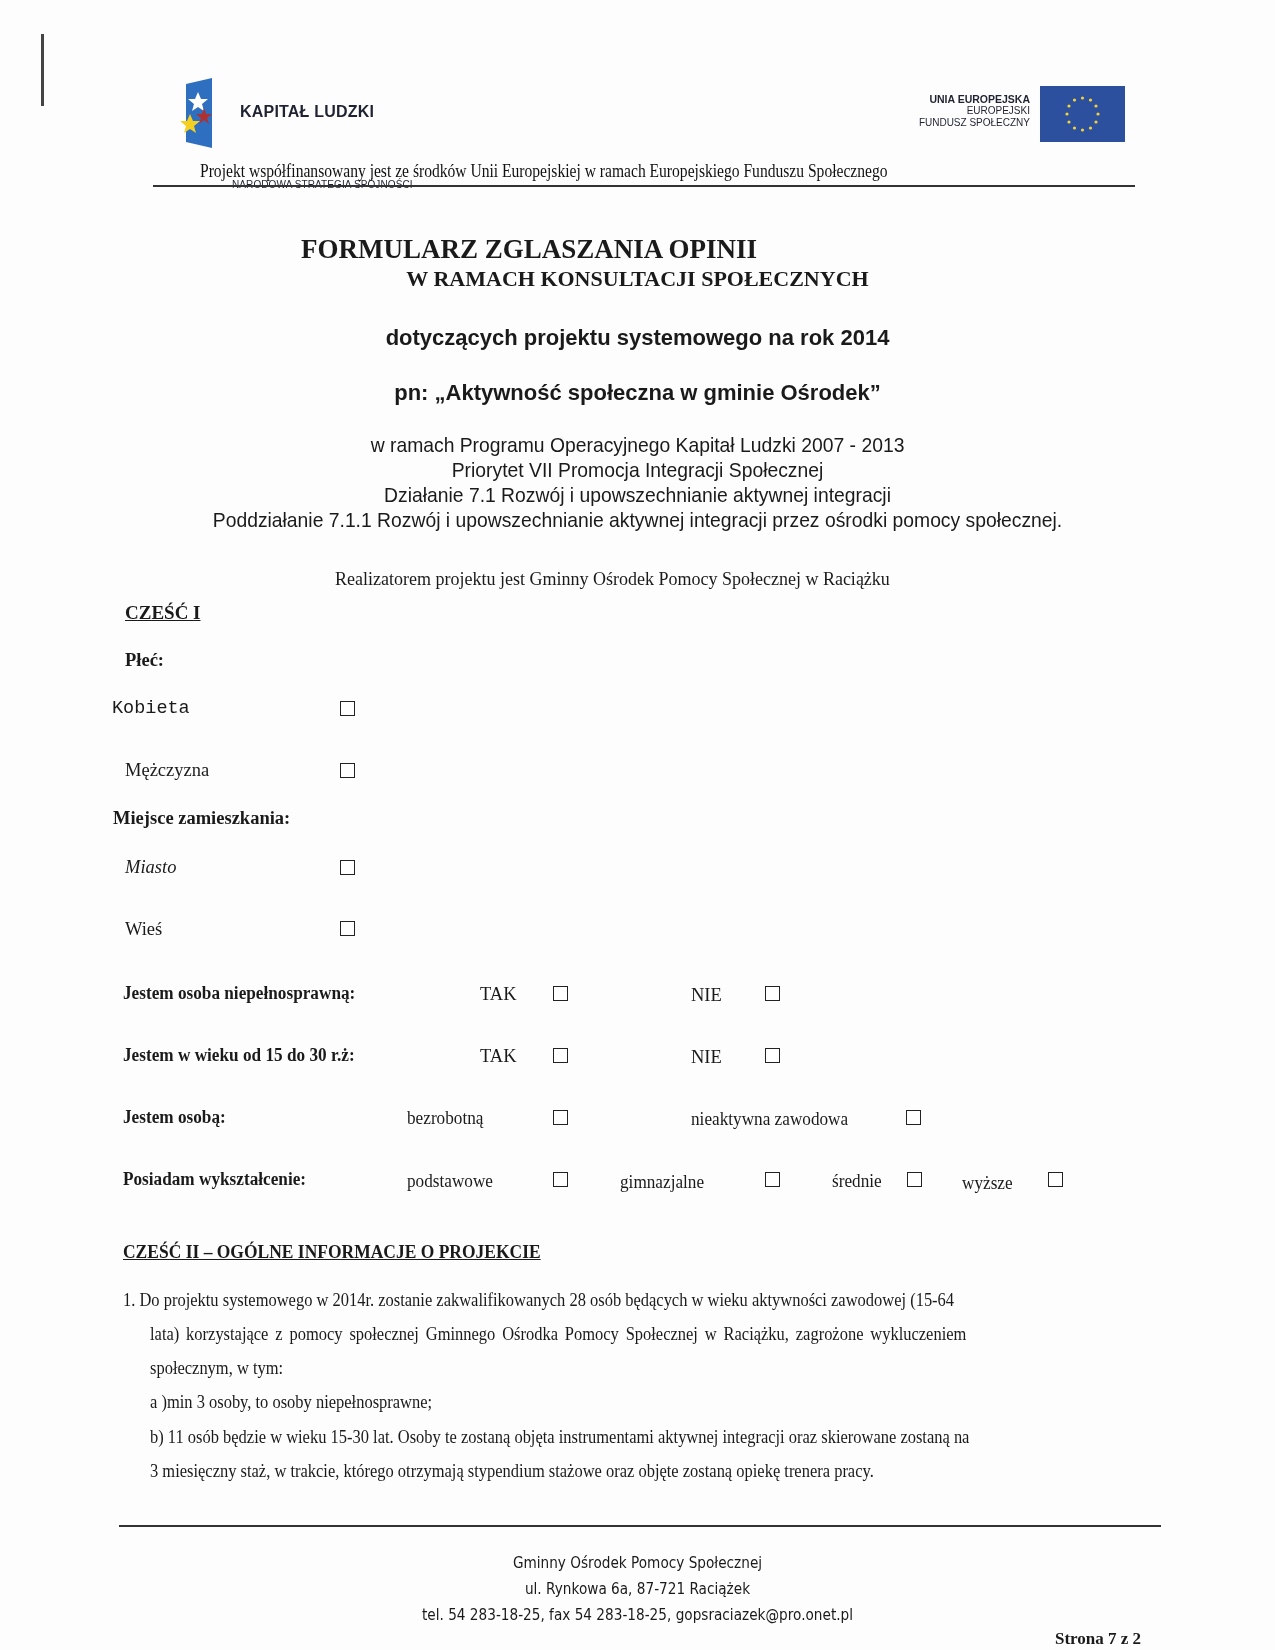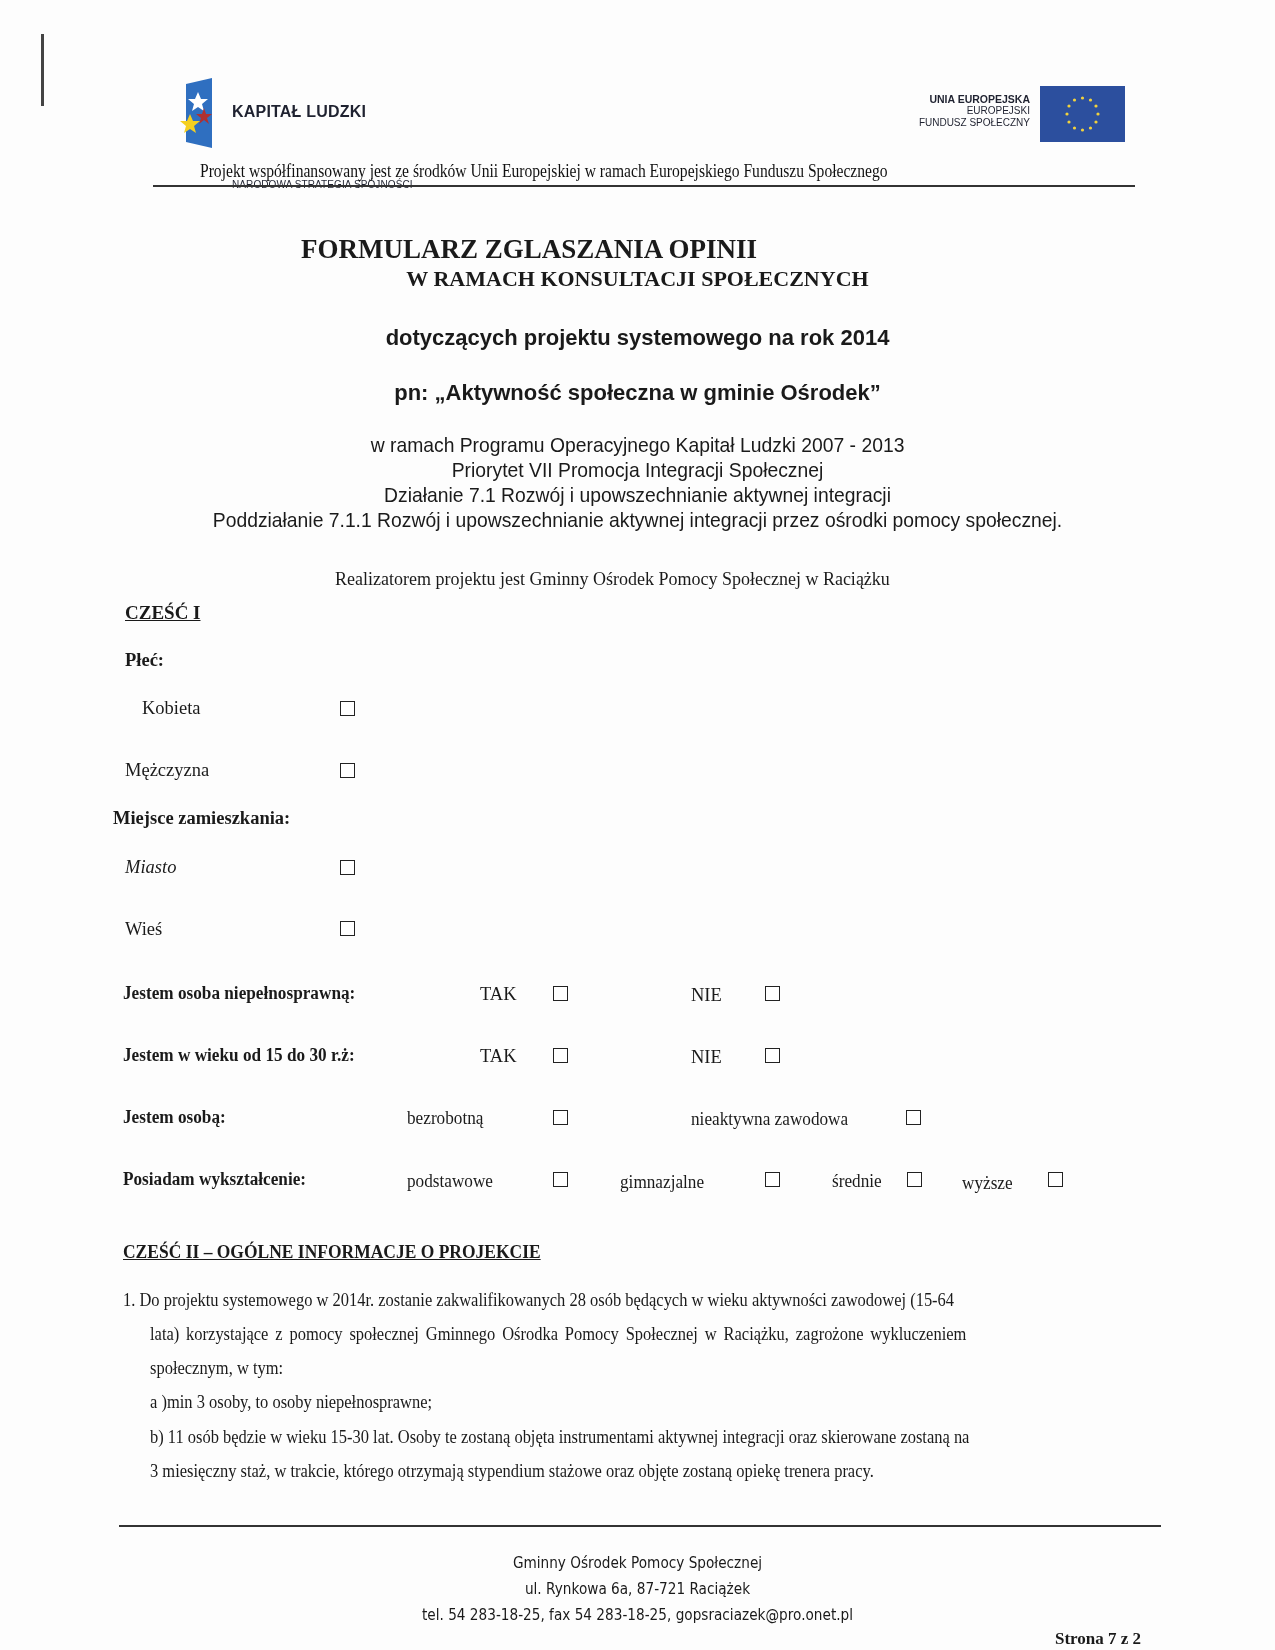--- a/index.html
+++ b/index.html
@@ -8,21 +8,21 @@
   .serif { font-family:"Liberation Serif", serif; }
   .sans { font-family:"Liberation Sans", sans-serif; }
   .center { text-align:center; }
   .cb { position:absolute; width:15px; height:15px; border:1.6px solid #222; box-sizing:border-box; background:#fff; }
 
   
   #scan-mark { left:41px; top:34px; width:3px; height:72px; background:#444; }
 
   
   #kl-logo { left:178px; top:78px; width:36px; height:70px; }
-  #kl-title { left:232px; top:103px; font-size:16px; font-weight:bold; color:#1f2230; letter-spacing:0.2px; }
+  #kl-title { left:240px; top:103px; font-size:16px; font-weight:bold; color:#1f2230; letter-spacing:0.2px; }
   #kl-sub { left:232px; top:136px; font-size:10px; color:#1f2230; letter-spacing:0.1px;margin-top:43px; }
   #eu-text { left:880px; top:93px; width:150px; text-align:right; font-size:10px; line-height:12px; color:#1f2230; }
   #eu-text .b { font-weight:bold; font-size:10.5px; }
   #eu-flag { left:1040px; top:86px; width:85px; height:56px; background:#2c4f9e; }
 
   #cofin { left:200px; top:160px; font-size:19px; transform:scaleX(0.82); transform-origin:left top; white-space:nowrap; color:#111; }
   #cofin-line { left:153px; top:185px; width:982px; height:2px; background:#333; }
 
   #title1 { left:0; width:1058px; top:234px; font-size:27px; font-weight:bold; }
   #title2 { left:0; width:1275px; top:266px; font-size:22px; font-weight:bold; }
@@ -100,21 +100,21 @@
 <div id="prog2" class="abs sans center prog">Priorytet VII Promocja Integracji Społecznej</div>
 <div id="prog3" class="abs sans center prog">Działanie 7.1 Rozwój i upowszechnianie aktywnej integracji</div>
 <div id="prog4" class="abs sans center prog">Poddziałanie 7.1.1 Rozwój i upowszechnianie aktywnej integracji przez ośrodki pomocy społecznej.</div>
 
 <div id="realizer" class="abs serif">Realizatorem projektu jest Gminny Ośrodek Pomocy Społecznej w Raciążku</div>
 
 <div id="part1" class="abs serif">CZEŚĆ I</div>
 
 <div class="abs lblb" style="left:125px; top:650px;">Płeć:</div>
 
-<div class="abs lbl" style="left:142px; top:698px;">Kobieta</div>
+<div class="abs lbl" style="left:112px; top:698px;font-family:Liberation Mono, monospace;">Kobieta</div>
 <div class="cb" style="left:340px; top:701px;"></div>
 
 <div class="abs lbl" style="left:125px; top:760px;">Mężczyzna</div>
 <div class="cb" style="left:340px; top:763px;"></div>
 
 <div class="abs lblb" style="left:113px; top:808px;">Miejsce zamieszkania:</div>
 
 <div class="abs lbl" style="left:125px; top:857px;font-style:italic;">Miasto</div>
 <div class="cb" style="left:340px; top:860px;"></div>
 

